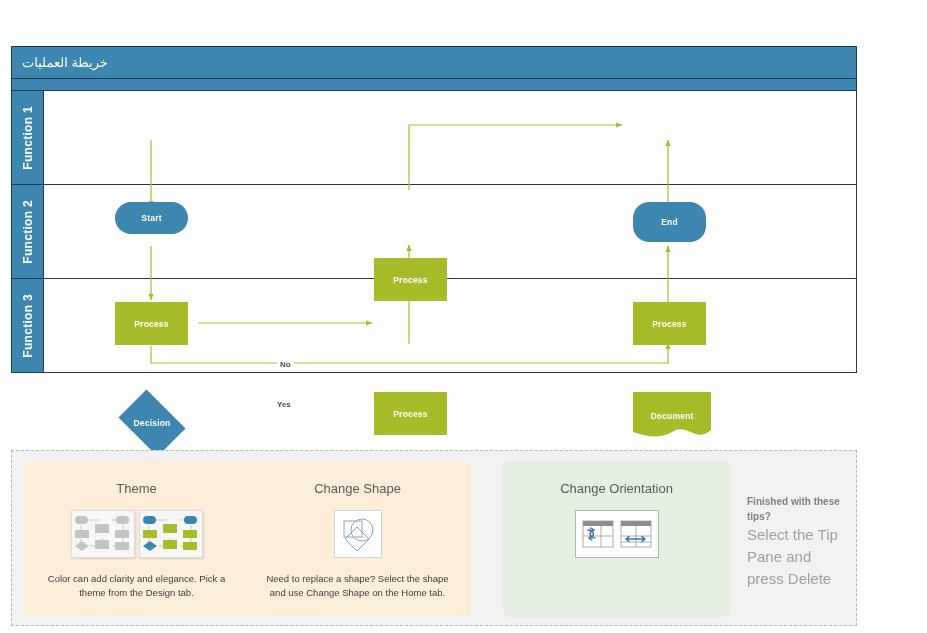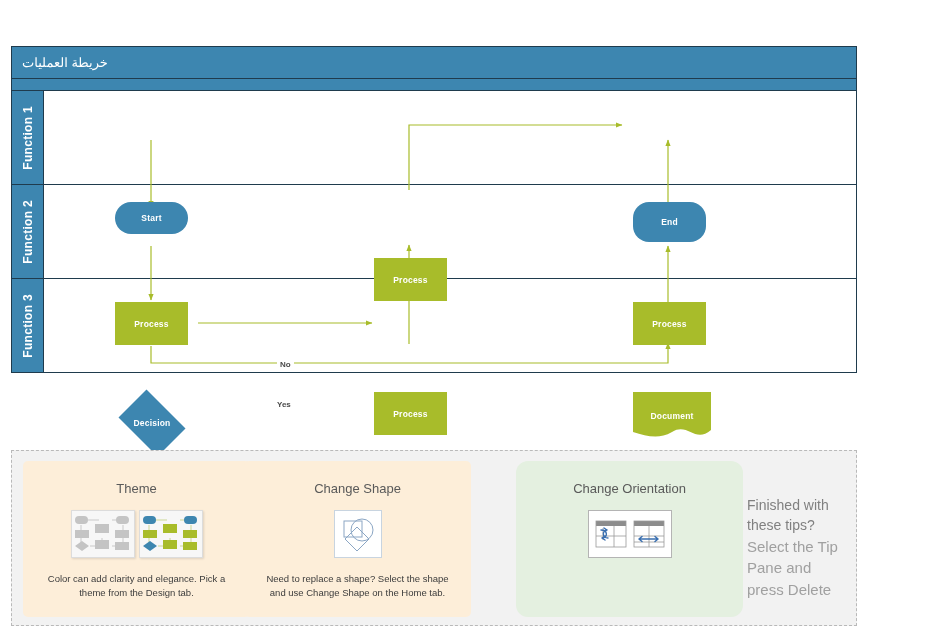--- a/index.html
+++ b/index.html
@@ -179,21 +179,21 @@
     width: 227px;
     height: 156px;
     border-radius: 5px;
     box-sizing: border-box;
     display: flex;
     flex-direction: column;
     align-items: center;
   }
   .tip-card-0 { left: 11px;  background: #fdeed9; }
   .tip-card-1 { left: 232px; background: #fdeed9; }
-  .tip-card-2 { left: 504px; background: #e4f0e0; border-radius: 12px; }
+  .tip-card-2 { left: 491px; background: #e4f0e0; }
 
   .tip-title {
     margin-top: 20px;
     font-size: 13px;
     color: #595959;
     text-align: center;
   }
 
   .tip-icon-area {
     margin-top: 10px;
@@ -242,22 +242,22 @@
 
   
   #finish-note {
     position: absolute;
     left: 735px;
     top: 44px;
     width: 110px;
     line-height: 1.45;
   }
   #finish-note .fn-title {
-    font-size: 14px;
-    font-weight: normal;
+    font-size: 10px;
+    font-weight: bold;
     color: #808080;
     display: block;
   }
   #finish-note .fn-line {
     font-size: 15px;
     color: #a0a0a0;
     display: block;
   }
 
   

